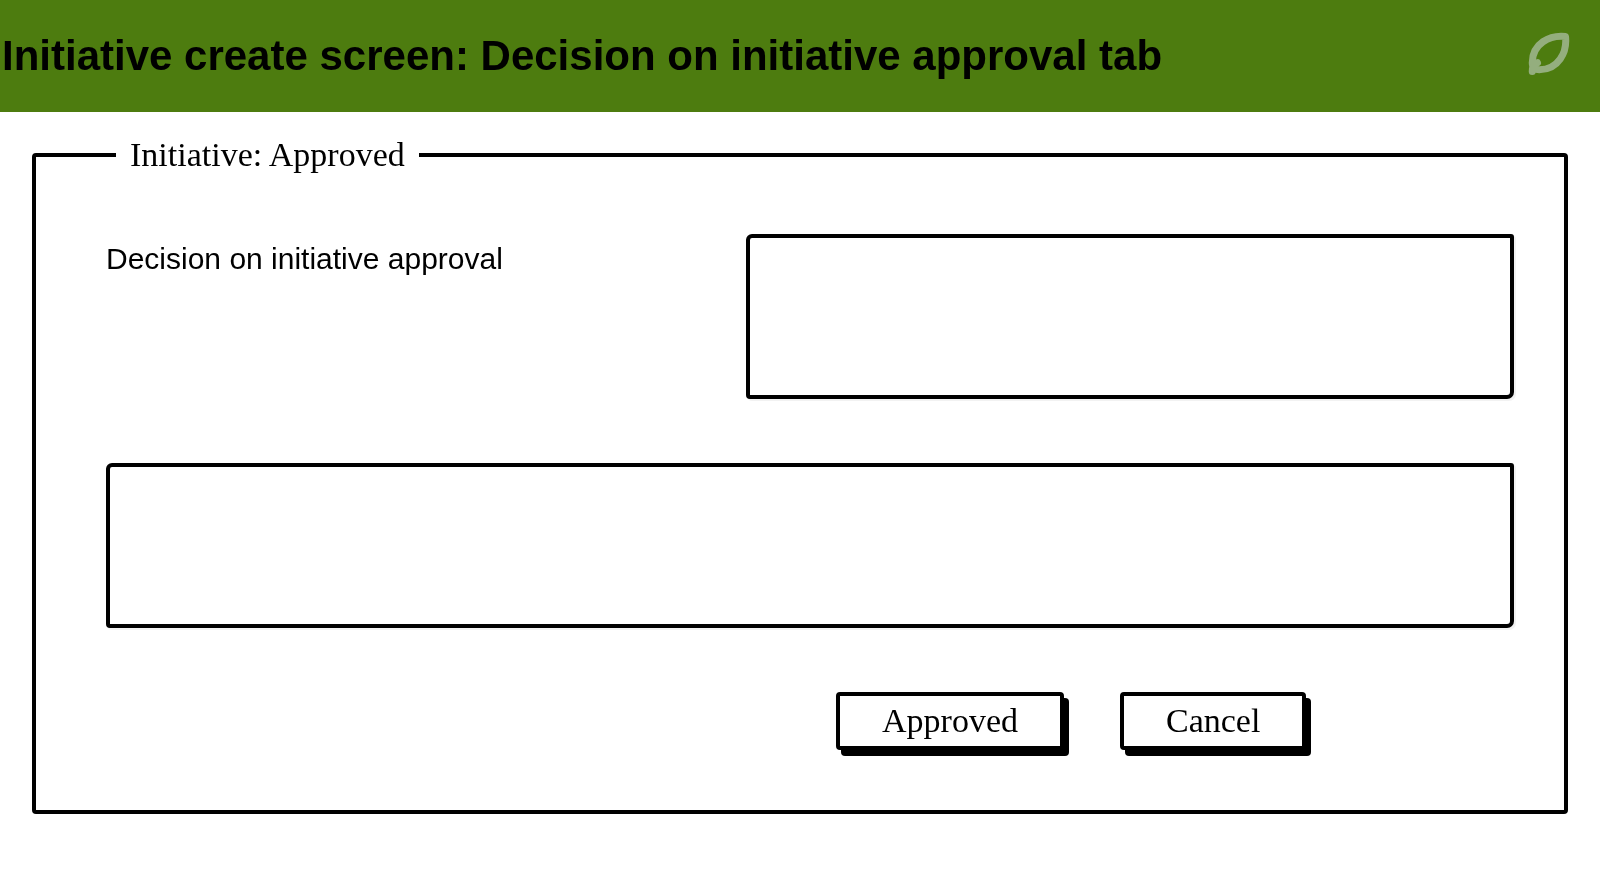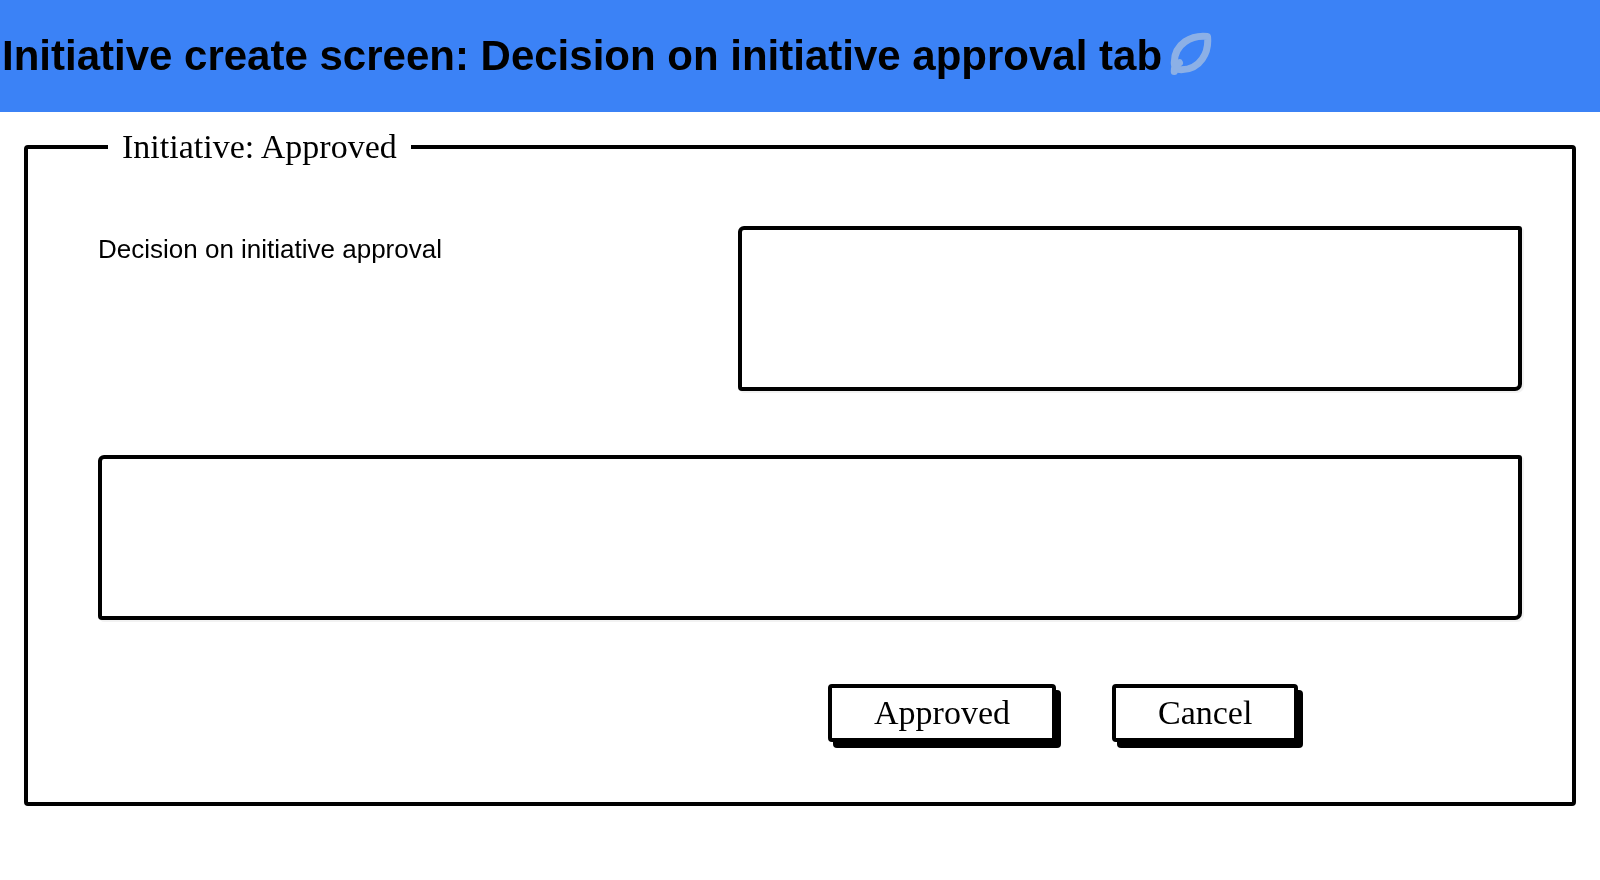--- a/index.html
+++ b/index.html
@@ -8,62 +8,63 @@
     padding: 0;
     width: 1600px;
     height: 880px;
     background: #ffffff;
     font-family: "Comic Sans MS", "Segoe Script", "Bradley Hand", cursive, sans-serif;
     color: #000;
   }
 
   
   .header {
-    background: #3b82f6;
+    background: #4d7c0f;
     height: 112px;
     display: flex;
     align-items: center;
+    justify-content: space-between;
     padding: 0 24px 0 0;
   }
   .header-title {
     font-family: Arial, Helvetica, sans-serif;
     font-size: 42px;
     font-weight: 700;
     color: #000;
     padding-left: 2px;
   }
   .leaf-icon { opacity: 0.55; }
 
   
   .content {
     padding: 16px 24px 0 24px;
   }
 
   fieldset.group {
     border: 4px solid #000;
     border-radius: 4px;
     padding: 60px 50px 60px 70px;
-    margin: 0;
+    margin: 8px;
     position: relative;
   }
   fieldset.group legend {
     font-size: 34px;
     padding: 0 14px;
     margin-left: 10px;
     font-family: "Comic Sans MS", cursive;
   }
 
   .row {
     display: flex;
     align-items: flex-start;
     margin-bottom: 60px;
   }
   .row .label {
     flex: 0 0 640px;
-    font-size: 26px;
+    font-size: 30px;
     padding-top: 8px;
   }
   .row .field {
     flex: 1;
   }
 
   textarea.sketch-input {
     width: 100%;
     height: 165px;
     resize: none;

